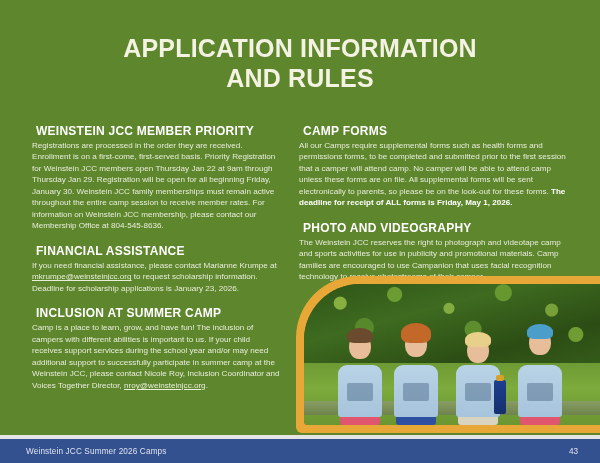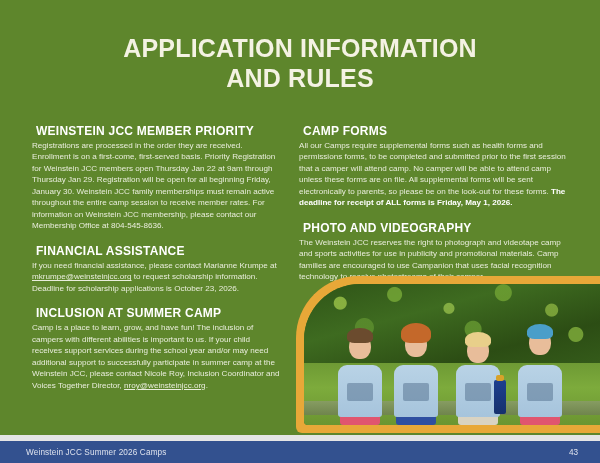--- a/index.html
+++ b/index.html
@@ -226,21 +226,21 @@
   }
 
   
   .footer {
     position: absolute;
     left: 0;
     bottom: 0;
     width: 600px;
     height: 28px;
     background: #33518f;
-    border-top: 6px solid #e5e5e5;
+    border-top: 4px solid #e5e5e5;
     box-sizing: border-box;
     display: flex;
     align-items: center;
     justify-content: space-between;
     padding: 0 22px 0 26px;
   }
   .footer-text {
     color: #dfe3ee;
     font-size: 8.2px;
     letter-spacing: 0.15px;
@@ -264,21 +264,21 @@
 
   <div class="col col-left">
 
     <div class="section">
       <div class="section-heading">WEINSTEIN JCC MEMBER PRIORITY</div>
       <p class="section-body">Registrations are processed in the order they are received. Enrollment is on a first-come, first-served basis. Priority Registration for Weinstein JCC members open Thursday Jan 22 at 9am through Thursday Jan 29. Registration will be open for all beginning Friday, January 30. Weinstein JCC family memberships must remain active throughout the entire camp session to receive member rates. For information on Weinstein JCC membership, please contact our Membership Office at 804-545-8636.</p>
     </div>
 
     <div class="section">
       <div class="section-heading">FINANCIAL ASSISTANCE</div>
-      <p class="section-body"><span>If you need financial assistance, please contact Marianne Krumpe at </span><span class="link">mkrumpe@weinsteinjcc.org</span><span> to request scholarship information. Deadline for scholarship applications is October 23, 2026.</span></p>
+      <p class="section-body"><span>If you need financial assistance, please contact Marianne Krumpe at </span><span class="link">mkrumpe@weinsteinjcc.org</span><span> to request scholarship information. Deadline for scholarship applications is January 23, 2026.</span></p>
     </div>
 
     <div class="section">
       <div class="section-heading">INCLUSION AT SUMMER CAMP</div>
       <p class="section-body"><span>Camp is a place to learn, grow, and have fun! The inclusion of campers with different abilities is important to us. If your child receives support services during the school year and/or may need additional support to successfully participate in summer camp at the Weinstein JCC, please contact Nicole Roy, Inclusion Coordinator and Voices Together Director, </span><span class="link">nroy@weinsteinjcc.org</span><span>.</span></p>
     </div>
 
   </div>
 
   <div class="col col-right">

